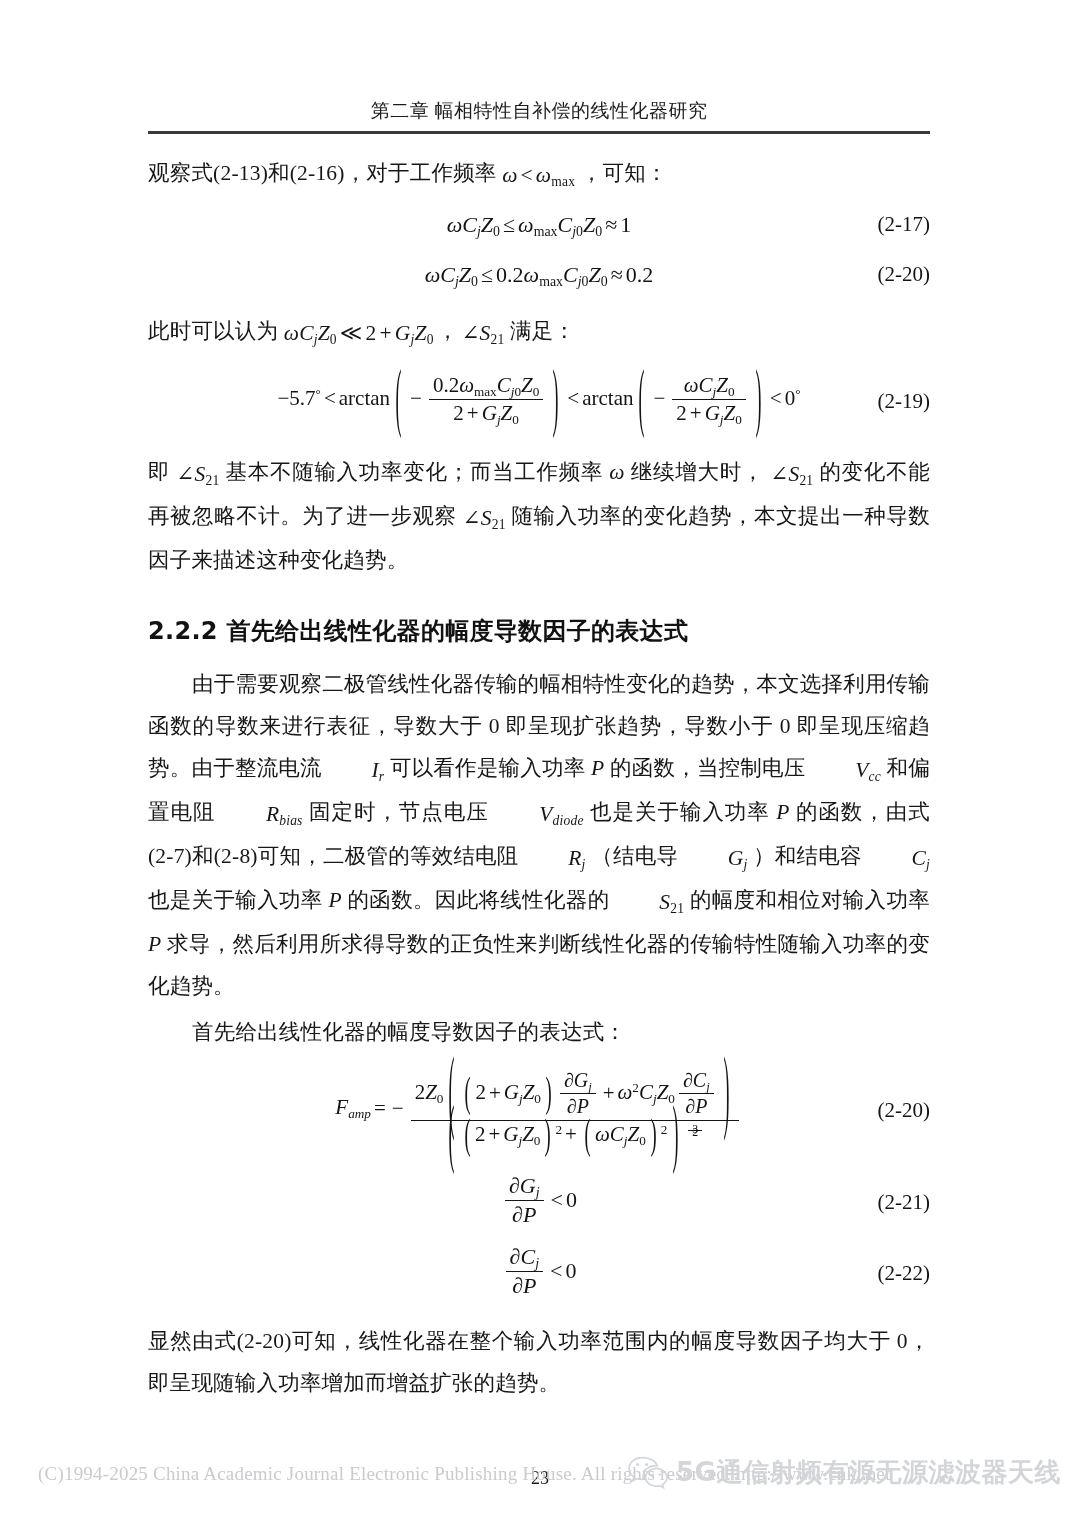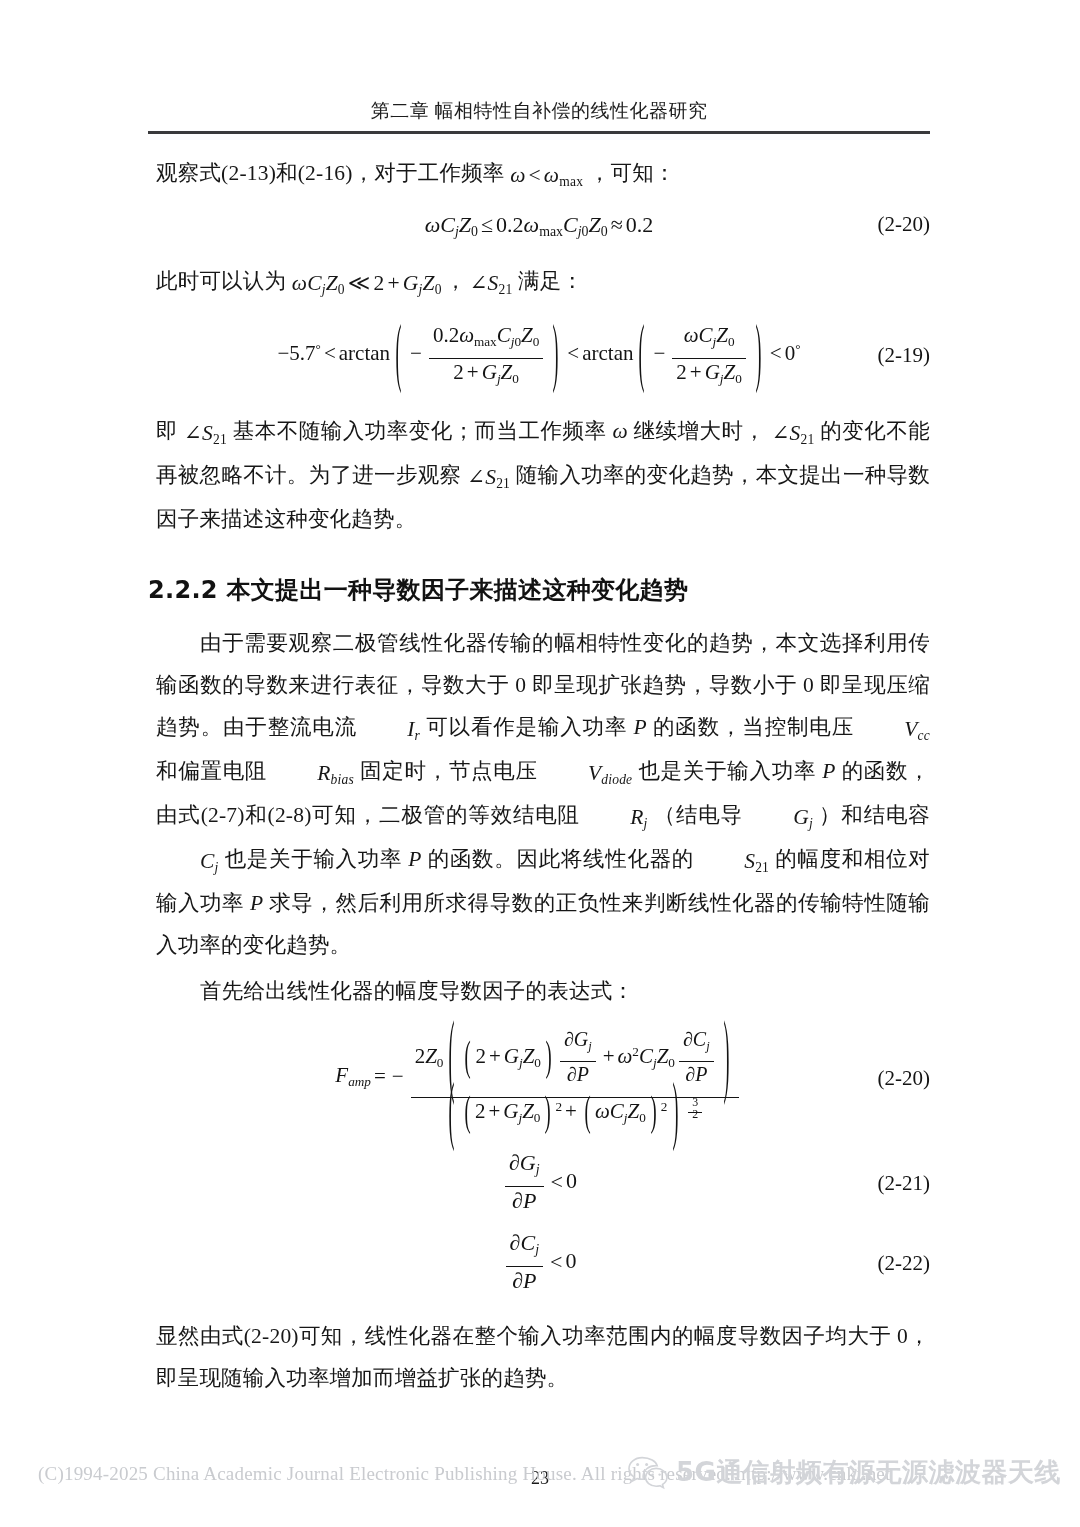--- a/index.html
+++ b/index.html
@@ -48,21 +48,21 @@
 
   
   .content {
     position: absolute;
     left: 148px;
     top: 152px;
     width: 782px;
   }
 
   p.para {
-    margin: 0 0 0 8px;
+    margin: 0 0 0 0;
     font-size: 21.5px;
     line-height: 42px;
     text-align: justify;
     text-justify: inter-ideograph;
     color: #171717;
     letter-spacing: 0.2px;
   }
   p.indent { text-indent: 2.05em; }
 
   .blk { margin-bottom: 6px; }
@@ -107,21 +107,21 @@
   .frac {
     display: inline-block;
     vertical-align: middle;
     text-align: center;
     padding: 0 4px;
     position: relative;
     top: -0.05em;
   }
   .frac > .num {
     display: block;
-    padding: 0 4px 10px 4px;
+    padding: 0 4px 1px 4px;
     border-bottom: 1.6px solid #141414;
     white-space: nowrap;
   }
   .frac > .den {
     display: block;
     padding: 1px 4px 0 4px;
     white-space: nowrap;
   }
   .frac.small { font-size: 0.95em; }
 
@@ -196,41 +196,47 @@
 
   <div class="header">
     <div class="header-title">第二章  幅相特性自补偿的线性化器研究</div>
   </div>
   <div class="header-rule"></div>
 
   <div class="content">
 
     <p class="para blk"><span>观察式(2-13)和(2-16)，对于工作频率 </span><span class="grp"><span class="mi">ω</span><span class="mo">&lt;</span><span class="mi">ω</span><sub class="n">max</sub></span><span> ，可知：</span></p>
 
-
-
     <div class="eq-row" style="margin:14px 0 22px 0;">
       <span class="eq-body">
+        <span class="mi">ω</span><span class="mi">C</span><sub>j</sub><span class="mi">Z</span><sub class="n">0</sub><span class="mo">≤</span><span class="mi">ω</span><sub class="n">max</sub><span class="mi">C</span><sub>j</sub><sub class="n">0</sub><span class="mi">Z</span><sub class="n">0</sub><span class="mo">≈</span><span class="mn">1</span>
+      </span>
+      <span class="eq-num">(2-17)</span>
+    </div>
+
+
+    <div class="eq-row" style="margin:14px 0 22px 0;">
+      <span class="eq-body">
         <span class="mi">ω</span><span class="mi">C</span><sub>j</sub><span class="mi">Z</span><sub class="n">0</sub><span class="mo">≤</span><span class="mn">0.2</span><span class="mi">ω</span><sub class="n">max</sub><span class="mi">C</span><sub>j</sub><sub class="n">0</sub><span class="mi">Z</span><sub class="n">0</sub><span class="mo">≈</span><span class="mn">0.2</span>
       </span>
       <span class="eq-num">(2-20)</span>
     </div>
 
     <p class="para blk"><span>此时可以认为 </span><span class="grp"><span class="mi">ω</span><span class="mi">C</span><sub>j</sub><span class="mi">Z</span><sub class="n">0</sub><span class="mo">≪</span><span class="mn">2</span><span class="mo">+</span><span class="mi">G</span><sub>j</sub><span class="mi">Z</span><sub class="n">0</sub></span><span class="mo">，</span><span class="grp"><span class="up">∠</span><span class="mi">S</span><sub class="n">21</sub></span><span> 满足：</span></p>
 
     <div class="eq-row" style="margin:20px 0 24px 0; font-size:21px;">
       <span class="eq-body">
         <span class="mn">−5.7</span><sup class="n">°</sup><span class="mo">&lt;</span><span class="up">arctan</span><span class="paren p-tall">(</span><span class="mo">−</span><span class="frac"><span class="num"><span class="mn">0.2</span><span class="mi">ω</span><sub class="n">max</sub><span class="mi">C</span><sub>j</sub><sub class="n">0</sub><span class="mi">Z</span><sub class="n">0</sub></span><span class="den"><span class="mn">2</span><span class="mo">+</span><span class="mi">G</span><sub>j</sub><span class="mi">Z</span><sub class="n">0</sub></span></span><span class="paren p-tall">)</span><span class="mo">&lt;</span><span class="up">arctan</span><span class="paren p-tall">(</span><span class="mo">−</span><span class="frac"><span class="num"><span class="mi">ω</span><span class="mi">C</span><sub>j</sub><span class="mi">Z</span><sub class="n">0</sub></span><span class="den"><span class="mn">2</span><span class="mo">+</span><span class="mi">G</span><sub>j</sub><span class="mi">Z</span><sub class="n">0</sub></span></span><span class="paren p-tall">)</span><span class="mo">&lt;</span><span class="mn">0</span><sup class="n">°</sup>
       </span>
       <span class="eq-num">(2-19)</span>
     </div>
 
     <p class="para" style="margin-bottom:14px;"><span>即 </span><span class="grp"><span class="up">∠</span><span class="mi">S</span><sub class="n">21</sub></span><span> 基本不随输入功率变化；而当工作频率 </span><span class="mi">ω</span><span> 继续增大时， </span><span class="grp"><span class="up">∠</span><span class="mi">S</span><sub class="n">21</sub></span><span> 的变化不能再被忽略不计。为了进一步观察 </span><span class="grp"><span class="up">∠</span><span class="mi">S</span><sub class="n">21</sub></span><span> 随输入功率的变化趋势，本文提出一种导数因子来描述这种变化趋势。</span></p>
 
-    <h2 class="section" style="margin:30px 0 12px 0;">2.2.2 本文提出一种导数因子来描述这种变化趋势</h2>
+    <h2 class="section" style="margin:30px 0 12px 0;">2.2.2 首先给出线性化器的幅度导数因子的表达式</h2>
 
     <p class="para indent" style="margin-bottom:4px;"><span>由于需要观察二极管线性化器传输的幅相特性变化的趋势，本文选择利用传输函数的导数来进行表征，导数大于 0 即呈现扩张趋势，导数小于 0 即呈现压缩趋势。由于整流电流 </span><span class="grp"><span class="mi">I</span><sub>r</sub></span><span> 可以看作是输入功率 </span><span class="mi">P</span><span> 的函数，当控制电压 </span><span class="grp"><span class="mi">V</span><sub>cc</sub></span><span> 和偏置电阻 </span><span class="grp"><span class="mi">R</span><sub>bias</sub></span><span> 固定时，节点电压 </span><span class="grp"><span class="mi">V</span><sub>diode</sub></span><span> 也是关于输入功率 </span><span class="mi">P</span><span> 的函数，由式(2-7)和(2-8)可知，二极管的等效结电阻 </span><span class="grp"><span class="mi">R</span><sub>j</sub></span><span> （结电导 </span><span class="grp"><span class="mi">G</span><sub>j</sub></span><span> ）和结电容 </span><span class="grp"><span class="mi">C</span><sub>j</sub></span><span> 也是关于输入功率 </span><span class="mi">P</span><span> 的函数。因此将线性化器的 </span><span class="grp"><span class="mi">S</span><sub class="n">21</sub></span><span> 的幅度和相位对输入功率 </span><span class="mi">P</span><span> 求导，然后利用所求得导数的正负性来判断线性化器的传输特性随输入功率的变化趋势。</span></p>
 
     <p class="para indent" style="margin-bottom:6px;">首先给出线性化器的幅度导数因子的表达式：</p>
 
     <div class="eq-row" style="margin:18px 0 26px 0; font-size:21px;">
       <span class="eq-body">
         <span class="mi">F</span><sub>amp</sub><span class="mo">=</span><span class="mo">−</span><span class="frac">
           <span class="num">
             <span class="mn">2</span><span class="mi">Z</span><sub class="n">0</sub><span class="paren p-xtall">(</span><span class="paren p-med">(</span><span class="mn">2</span><span class="mo">+</span><span class="mi">G</span><sub>j</sub><span class="mi">Z</span><sub class="n">0</sub><span class="paren p-med">)</span><span class="frac small"><span class="num"><span class="up">∂</span><span class="mi">G</span><sub>j</sub></span><span class="den"><span class="up">∂</span><span class="mi">P</span></span></span><span class="mo">+</span><span class="mi">ω</span><sup class="n">2</sup><span class="mi">C</span><sub>j</sub><span class="mi">Z</span><sub class="n">0</sub><span class="frac small"><span class="num"><span class="up">∂</span><span class="mi">C</span><sub>j</sub></span><span class="den"><span class="up">∂</span><span class="mi">P</span></span></span><span class="paren p-xtall">)</span>

